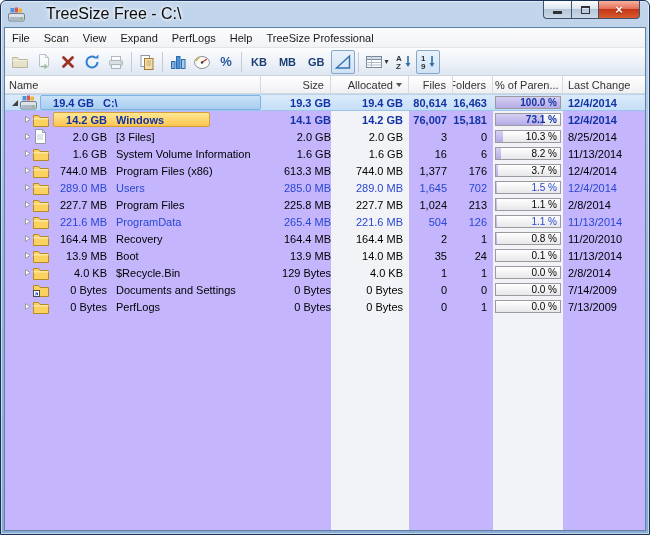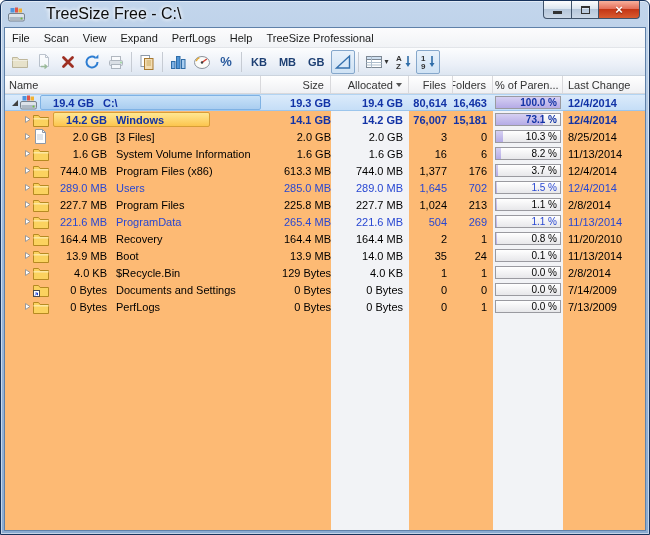--- a/index.html
+++ b/index.html
@@ -37,21 +37,21 @@
   .pctg{font-size:13px;font-weight:bold;color:#2a5b9e;}
 
   
   .list{flex:1;display:flex;flex-direction:column;font-size:11px;overflow:hidden;}
   .lheader{height:18px;display:flex;border-bottom:1px solid #d8d8db;background:linear-gradient(#ffffff,#eff0f3);flex:0 0 auto;}
   .hcell{border-right:1px solid #d9d9dc;display:flex;align-items:center;color:#333;overflow:hidden;white-space:nowrap;}
   .ha-right{justify-content:flex-end;padding-right:6px;}
   .ha-left{justify-content:flex-start;padding-left:4px;}
   .sortarrow{width:0;height:0;border-left:3px solid transparent;border-right:3px solid transparent;border-top:4px solid #555;margin-left:3px;}
 
-  .lbody{flex:1;position:relative;overflow:hidden;background:#fdba74;}
+  .lbody{flex:1;position:relative;overflow:hidden;background:#c4b5fd;}
   .stripe{position:absolute;top:0;bottom:0;background:#f2f3f6;z-index:0;}
   .stripe-alloc{left:326px;width:78px;}
   .stripe-pct{left:488px;width:70px;}
   #rows{position:relative;z-index:1;}
 
   .row{height:17px;display:flex;align-items:center;color:#000;}
   .row.emph{color:#1233a6;font-weight:bold;}
   .row.comp{color:#2847d2;}
   .row.sel{background:linear-gradient(#dcebfb,#c5def7);border-top:1px solid #b3d4f2;border-bottom:1px solid #9cc5ec;}
   .cell{height:100%;display:flex;align-items:center;overflow:hidden;white-space:nowrap;}
@@ -480,21 +480,21 @@
                   </svg>
                 </span>
                 <span class="namewrap">
                   <span class="sizelabel">221.6 MB</span>
                   <span class="fname">ProgramData</span>
                 </span>
               </div>
               <div class="cell c-size">265.4 MB</div>
               <div class="cell c-alloc">221.6 MB</div>
               <div class="cell c-files">504</div>
-              <div class="cell c-folders">269</div>
+              <div class="cell c-folders">126</div>
               <div class="cell c-pct">
                 <div class="pbox">
                   <div class="pfill" style="width: 1.1%;"></div>
                   <span class="ptext">1.1 %</span>
                 </div>
               </div>
               <div class="cell c-last">11/13/2014</div>
             </div>
             <div class="row">
               <div class="cell c-name">

